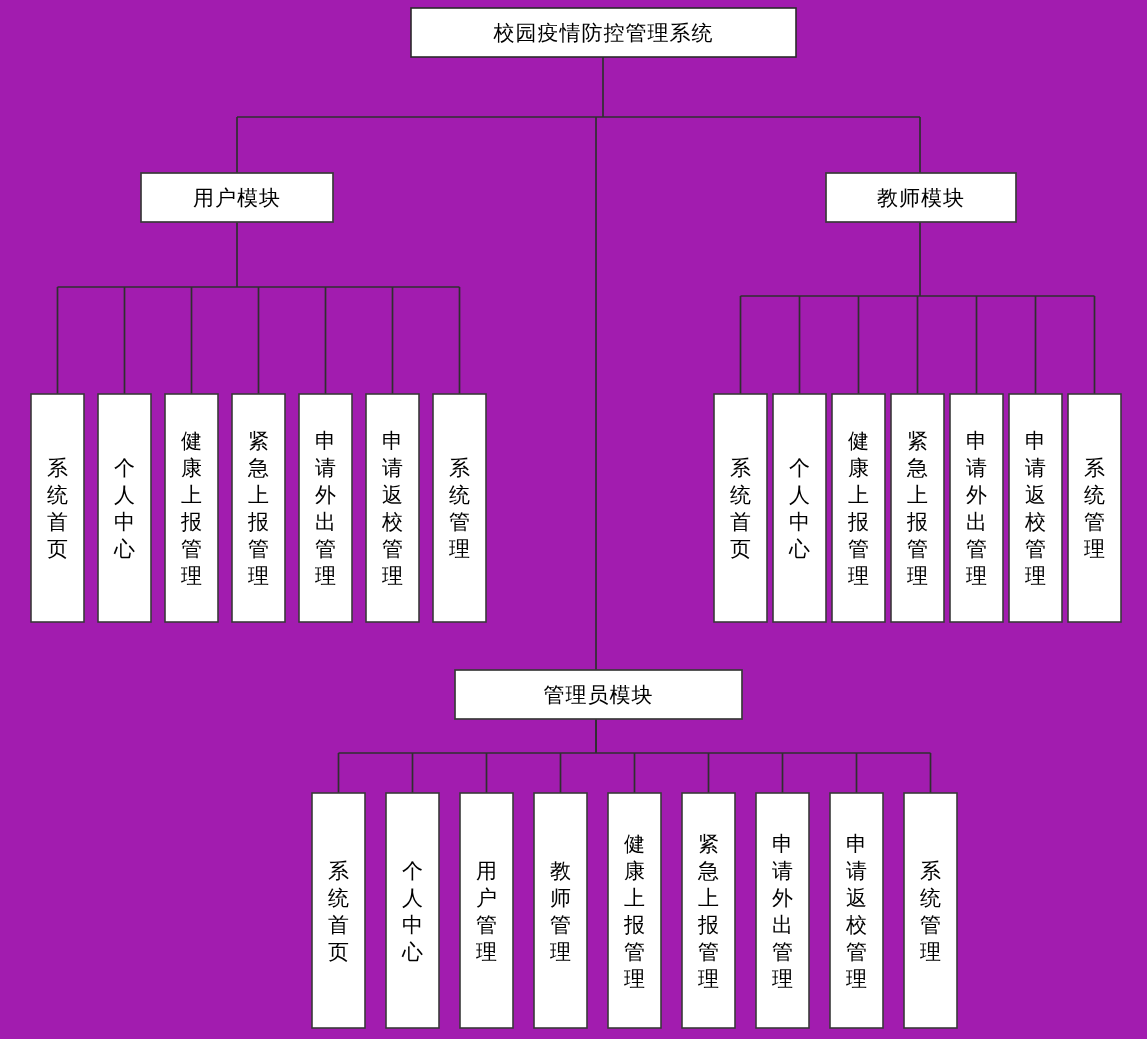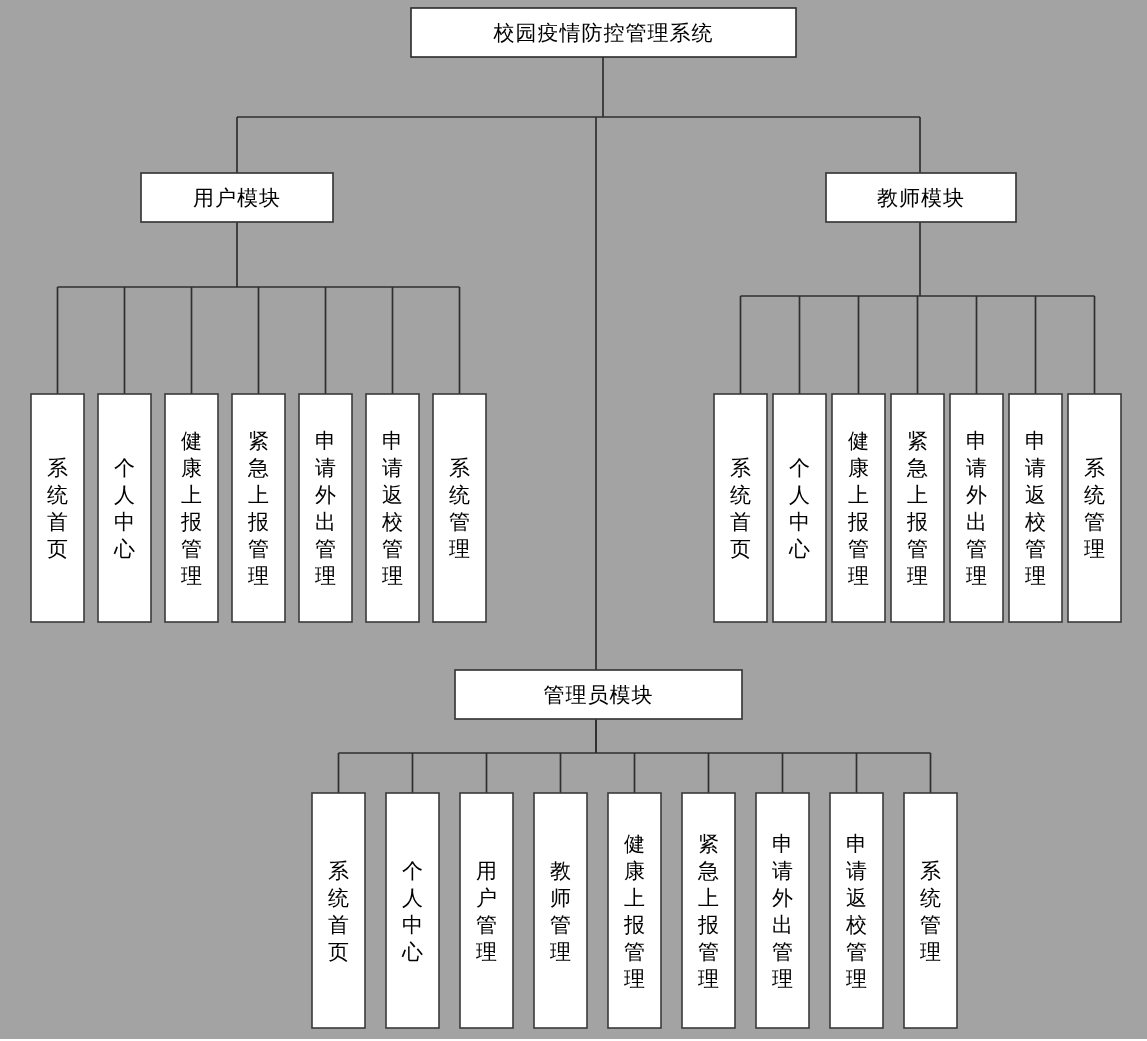--- a/index.html
+++ b/index.html
@@ -11,21 +11,21 @@
   body {
     width: 1147px;
     height: 1041px;
     font-family: "DejaVu Sans", "Liberation Sans", sans-serif;
     overflow: hidden;
   }
   #diagram-root {
     position: relative;
     width: 1147px;
     height: 1039px;
-    background: #a3a3a3;
+    background: #a21caf;
   }
   svg#tree-svg {
     position: absolute;
     left: 0;
     top: 0;
     width: 1147px;
     height: 1041px;
     display: block;
   }
   .node-box {

